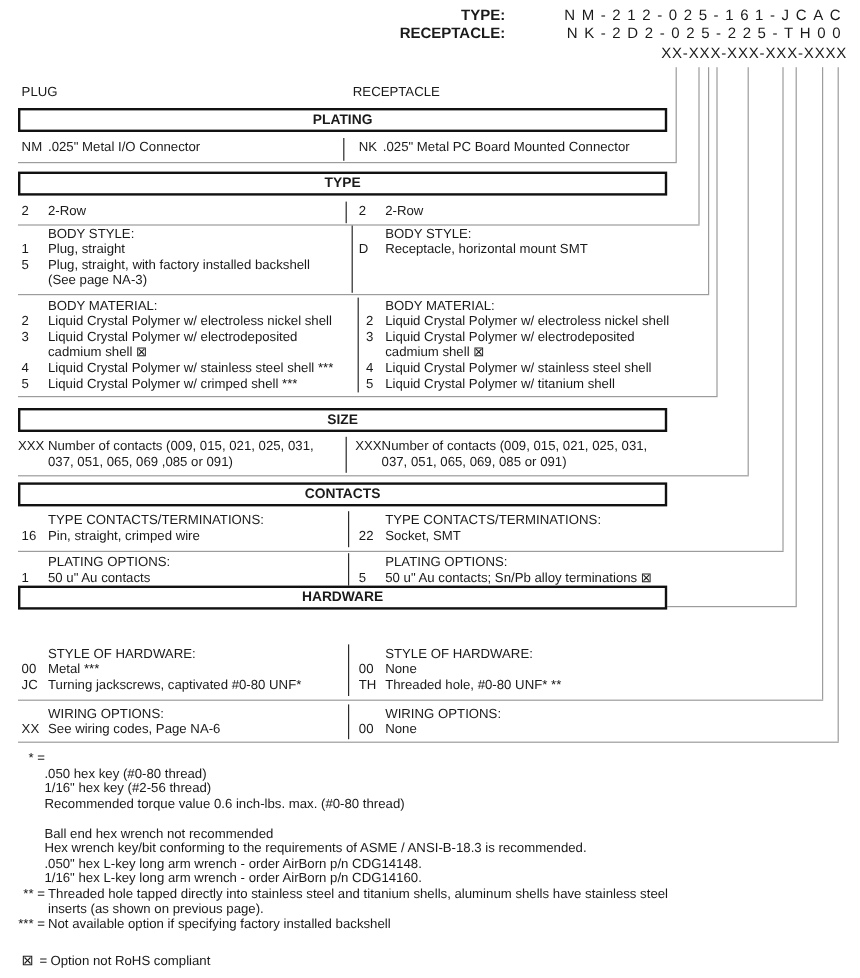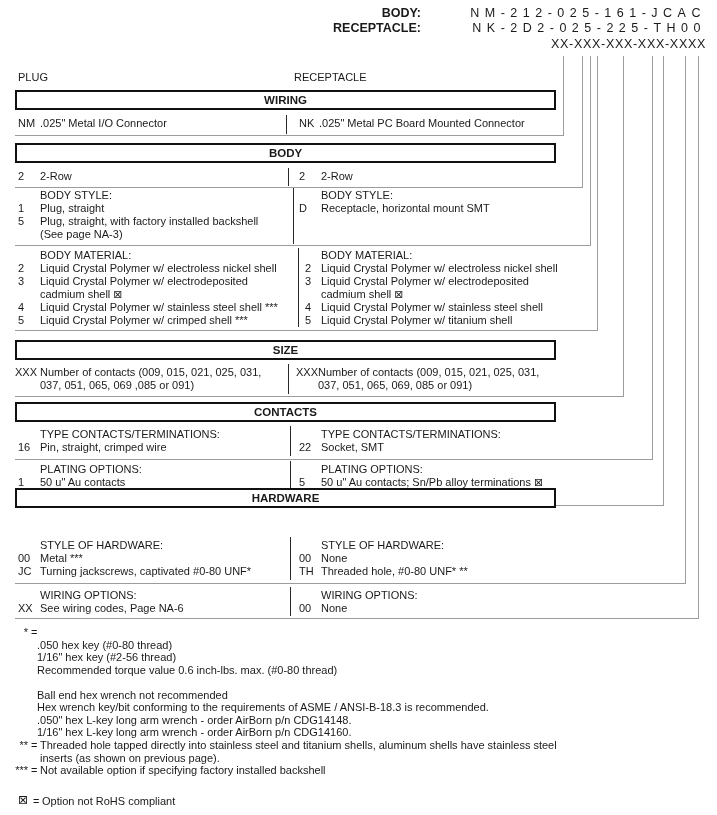--- a/index.html
+++ b/index.html
@@ -15,21 +15,21 @@
   .gl{position:absolute;background:#9c9c9c;}
   .vd{position:absolute;width:1px;background:#2a2a2a;}
   .fmark{position:absolute;font-size:11px;text-align:right;width:24px;}
 </style>
 </head>
 <body>
 
 <div class="page">
 
   <span class="t b pn-label" style="right:296px;top:7px"></span>
-  <span class="t b pn-label" style="right:296px;top:7px">BODY:</span>
+  <span class="t b pn-label" style="right:296px;top:7px">TYPE:</span>
   <span class="t pn-val" style="right:11px;top:7px">NM-212-025-161-JCAC</span>
   <span class="t b pn-label" style="right:296px;top:22px">RECEPTACLE:</span>
   <span class="t pn-val" style="right:11px;top:22px">NK-2D2-025-225-TH00</span>
   <span class="t pn-pat" style="right:11px;top:38px">XX-XXX-XXX-XXX-XXXX</span>
 
   <div class="gl" style="left:563px;top:56px;width:1px;height:79px"></div>
   <div class="gl" style="left:582px;top:56px;width:1px;height:131px"></div>
   <div class="gl" style="left:590px;top:56px;width:1px;height:189px"></div>
   <div class="gl" style="left:597px;top:56px;width:1px;height:274px"></div>
   <div class="gl" style="left:623px;top:56px;width:1px;height:340px"></div>
@@ -44,28 +44,28 @@
   <div class="gl" style="left:15px;top:330px;width:583px;height:1px"></div>
   <div class="gl" style="left:15px;top:396px;width:609px;height:1px"></div>
   <div class="gl" style="left:15px;top:459px;width:638px;height:1px"></div>
   <div class="gl" style="left:15px;top:505px;width:649px;height:1px"></div>
   <div class="gl" style="left:15px;top:583px;width:671px;height:1px"></div>
   <div class="gl" style="left:15px;top:618px;width:684px;height:1px"></div>
 
   <span class="t" style="left:18px;top:71px">PLUG</span>
   <span class="t" style="left:294px;top:71px">RECEPTACLE</span>
 
-  <div class="secbox" style="top:90px"><span>WIRING</span></div>
+  <div class="secbox" style="top:90px"><span>PLATING</span></div>
   <span class="t" style="left:18px;top:117px">NM</span>
   <span class="t" style="left:40px;top:117px;width:253px">.025" Metal I/O Connector</span>
   <div class="vd" style="left:286px;top:115px;height:19px"></div>
   <span class="t" style="left:299px;top:117px">NK</span>
   <span class="t" style="left:319px;top:117px;width:262px">.025" Metal PC Board Mounted Connector</span>
 
-  <div class="secbox" style="top:143px"><span>BODY</span></div>
+  <div class="secbox" style="top:143px"><span>TYPE</span></div>
   <span class="t" style="left:18px;top:170px">2</span>
   <span class="t" style="left:40px;top:170px;width:253px">2-Row</span>
   <div class="vd" style="left:288px;top:168px;height:18px"></div>
   <span class="t" style="left:299px;top:170px">2</span>
   <span class="t" style="left:321px;top:170px;width:262px">2-Row</span>
 
   <span class="t" style="left:40px;top:189px">BODY STYLE:</span>
   <span class="t" style="left:18px;top:202px">1</span>
   <span class="t" style="left:40px;top:202px;width:253px">Plug, straight</span>
   <span class="t" style="left:18px;top:215px">5</span>

